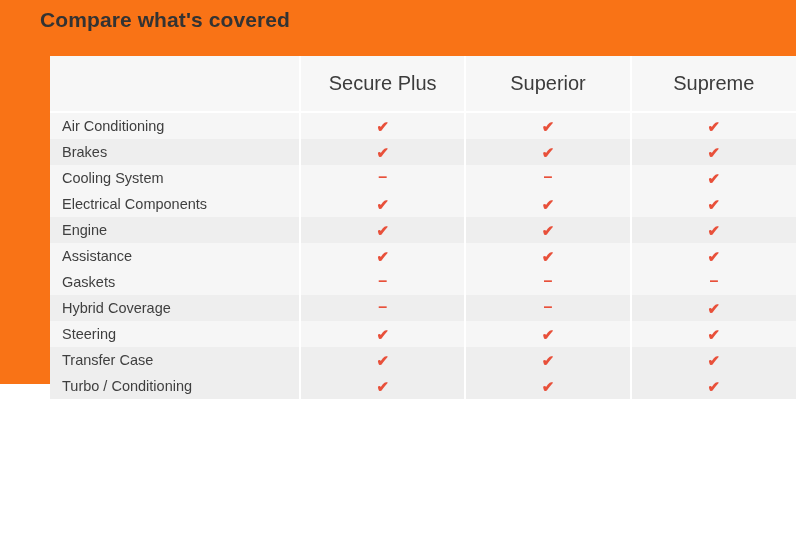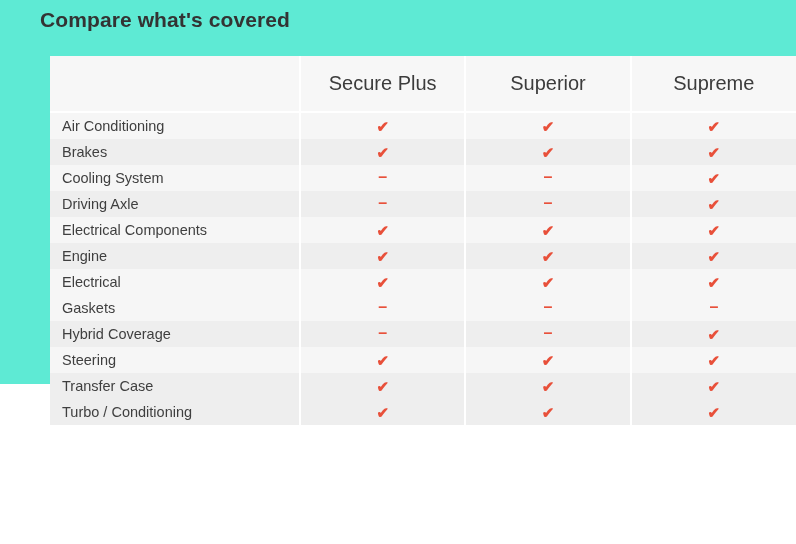--- a/index.html
+++ b/index.html
@@ -13,21 +13,21 @@
     height: 544px;
     overflow: hidden;
     font-family: "Liberation Sans", sans-serif;
     -webkit-font-smoothing: antialiased;
   }
 
   .page {
     position: relative;
     width: 796px;
     height: 384px;
-    background: #5eead4;
+    background: #f97316;
     box-sizing: border-box;
   }
 
   .page-title {
     position: absolute;
     left: 40px;
     top: 8px;
     font-size: 21px;
     font-weight: bold;
     color: #333333;
@@ -149,40 +149,34 @@
             <td class="mark-cell"><span class="mark check">✔</span></td>
             <td class="mark-cell"><span class="mark check">✔</span></td>
             <td class="mark-cell last-col"><span class="mark check">✔</span></td>
           </tr>
           <tr class="row-even">
             <td class="feature-cell">Cooling System</td>
             <td class="mark-cell"><span class="mark dash">–</span></td>
             <td class="mark-cell"><span class="mark dash">–</span></td>
             <td class="mark-cell last-col"><span class="mark check">✔</span></td>
           </tr>
-          <tr class="row-odd">
-            <td class="feature-cell">Driving Axle</td>
-            <td class="mark-cell"><span class="mark dash">–</span></td>
-            <td class="mark-cell"><span class="mark dash">–</span></td>
-            <td class="mark-cell last-col"><span class="mark check">✔</span></td>
-          </tr>
           <tr class="row-even">
             <td class="feature-cell">Electrical Components</td>
             <td class="mark-cell"><span class="mark check">✔</span></td>
             <td class="mark-cell"><span class="mark check">✔</span></td>
             <td class="mark-cell last-col"><span class="mark check">✔</span></td>
           </tr>
           <tr class="row-odd">
             <td class="feature-cell">Engine</td>
             <td class="mark-cell"><span class="mark check">✔</span></td>
             <td class="mark-cell"><span class="mark check">✔</span></td>
             <td class="mark-cell last-col"><span class="mark check">✔</span></td>
           </tr>
           <tr class="row-even">
-            <td class="feature-cell">Electrical</td>
+            <td class="feature-cell">Assistance</td>
             <td class="mark-cell"><span class="mark check">✔</span></td>
             <td class="mark-cell"><span class="mark check">✔</span></td>
             <td class="mark-cell last-col"><span class="mark check">✔</span></td>
           </tr>
           <tr class="row-even">
             <td class="feature-cell">Gaskets</td>
             <td class="mark-cell"><span class="mark dash">–</span></td>
             <td class="mark-cell"><span class="mark dash">–</span></td>
             <td class="mark-cell last-col"><span class="mark dash">–</span></td>
           </tr>

